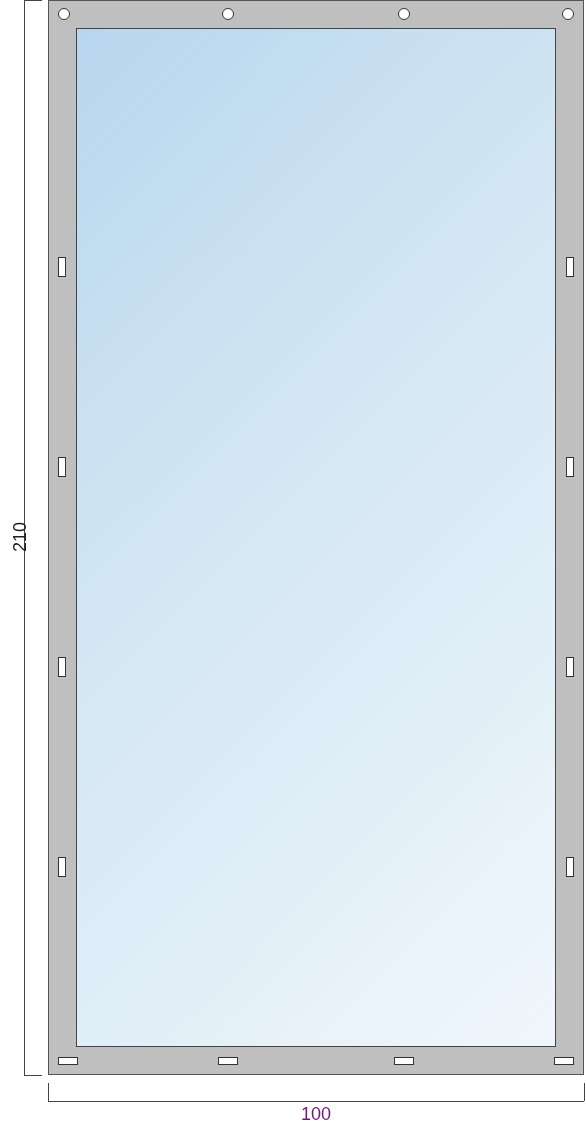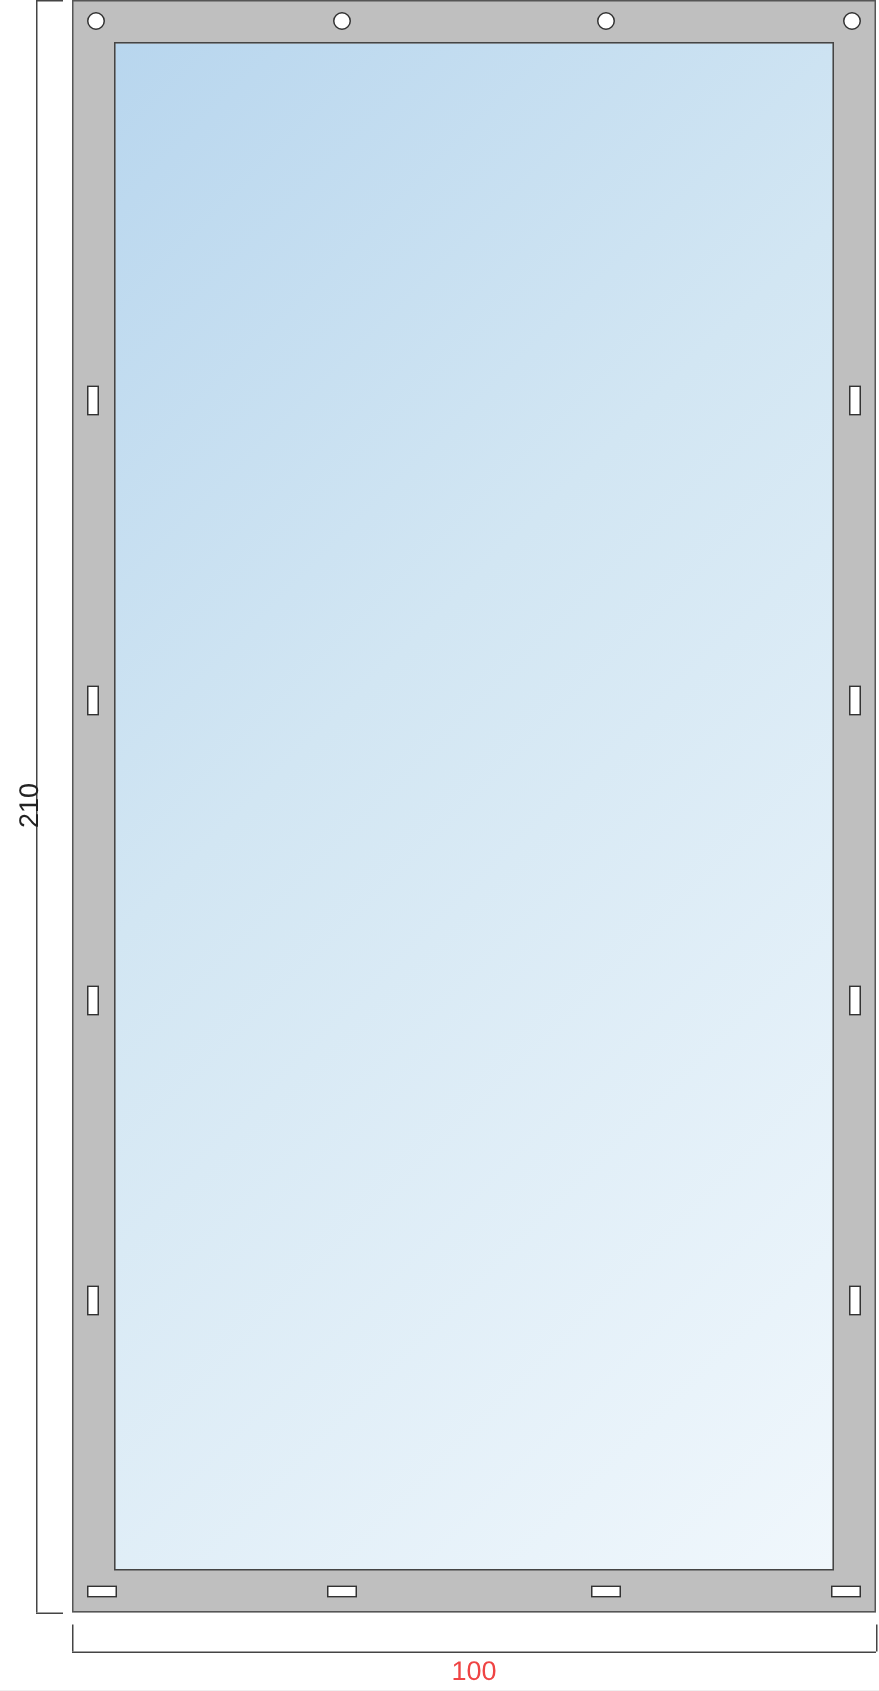--- a/index.html
+++ b/index.html
@@ -21,21 +21,21 @@
   
   .dim-v{position:absolute;left:24px;top:0;width:0;height:1075px;
          border-left:1px solid #444}
   .tick{position:absolute;left:24px;width:18px;height:0;border-top:1px solid #444}
   .dim-v-label{position:absolute;left:0px;top:537px;transform:translateY(-50%) rotate(-90deg);
                transform-origin:center;font-size:18px;color:#222;width:40px;text-align:center}
   .dim-h{position:absolute;left:48px;top:1101px;width:536px;height:0;
          border-top:1px solid #444}
   .tick-h{position:absolute;top:1083px;height:18px;width:0;border-left:1px solid #444}
   .dim-h-label{position:absolute;top:1104px;left:316px;transform:translateX(-50%);
-               font-size:18px;color:#ef4444}
+               font-size:18px;color:#701a75}
 </style>
 </head>
 <body>
 
 <div class="stage">
 
   <div class="panel"></div>
   <div class="glass"></div>
 
   <div class="hole-c" style="left:58px;top:8px"></div>

